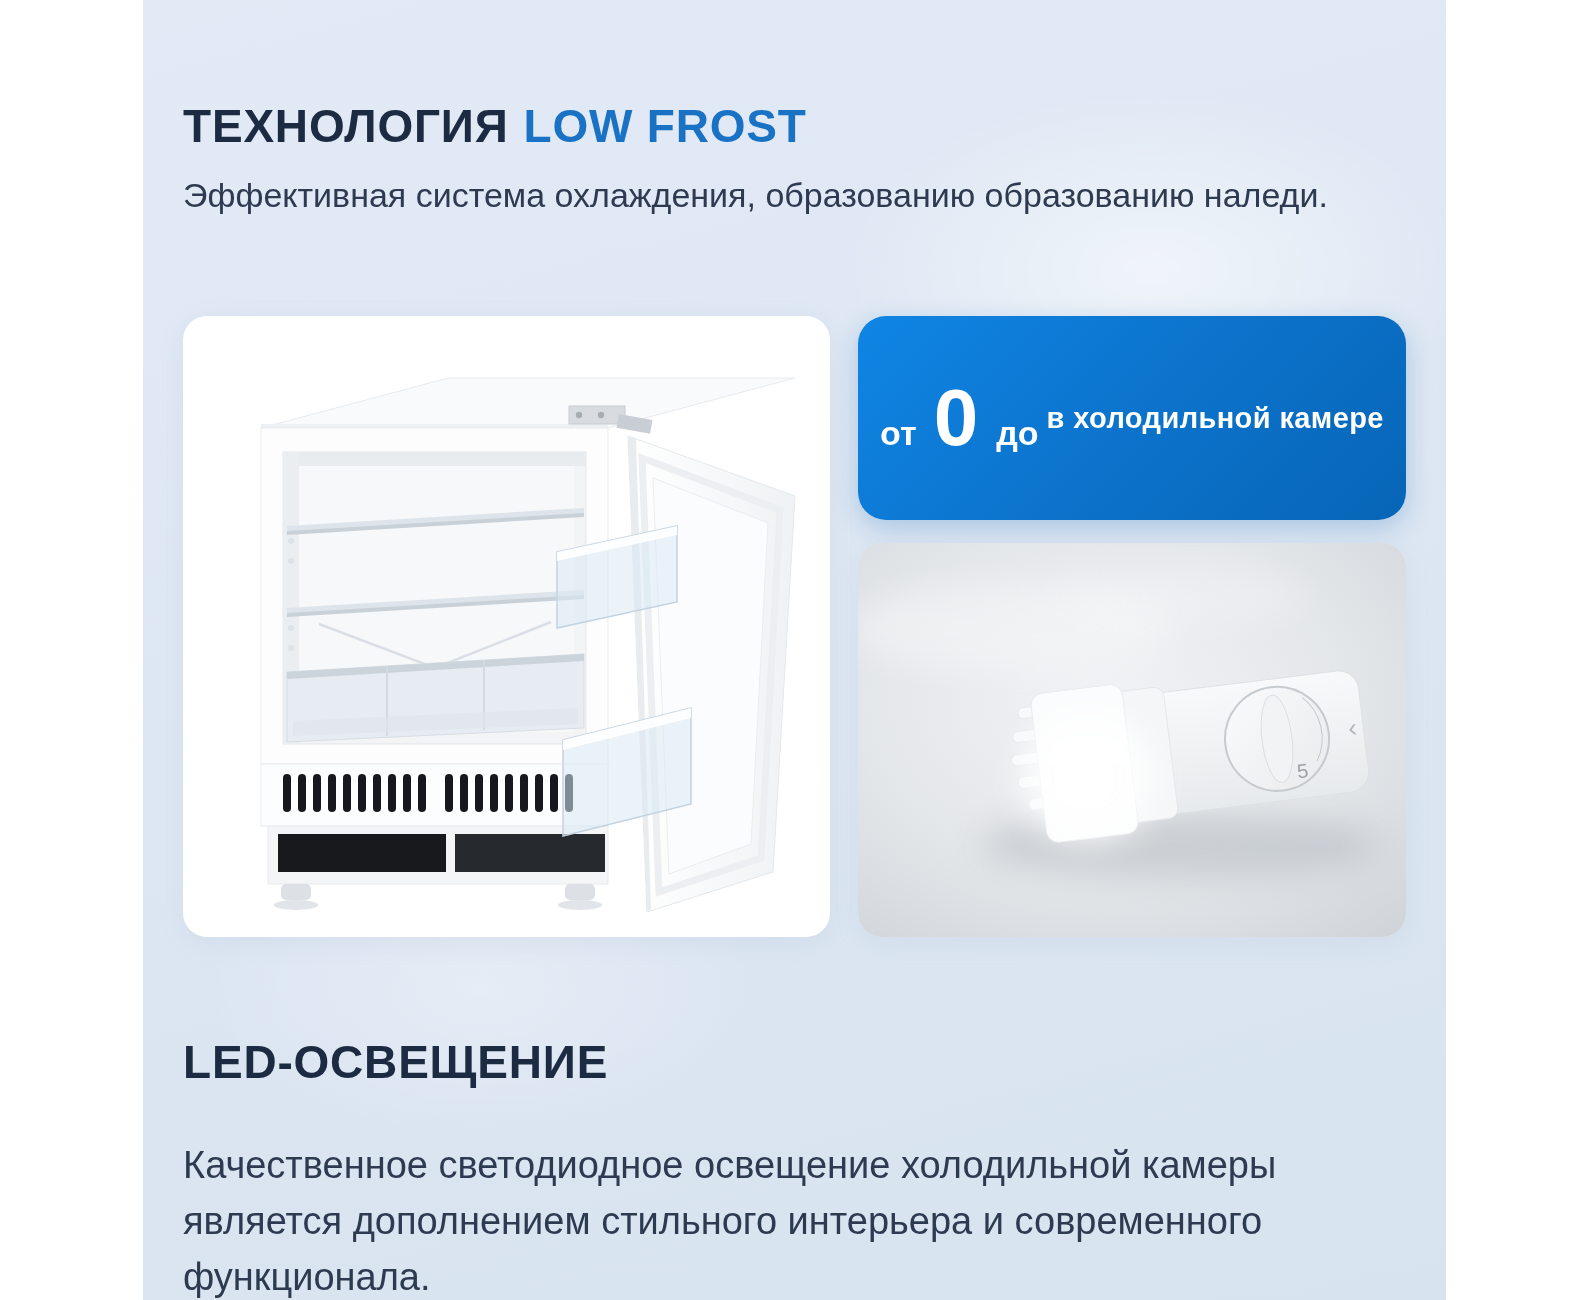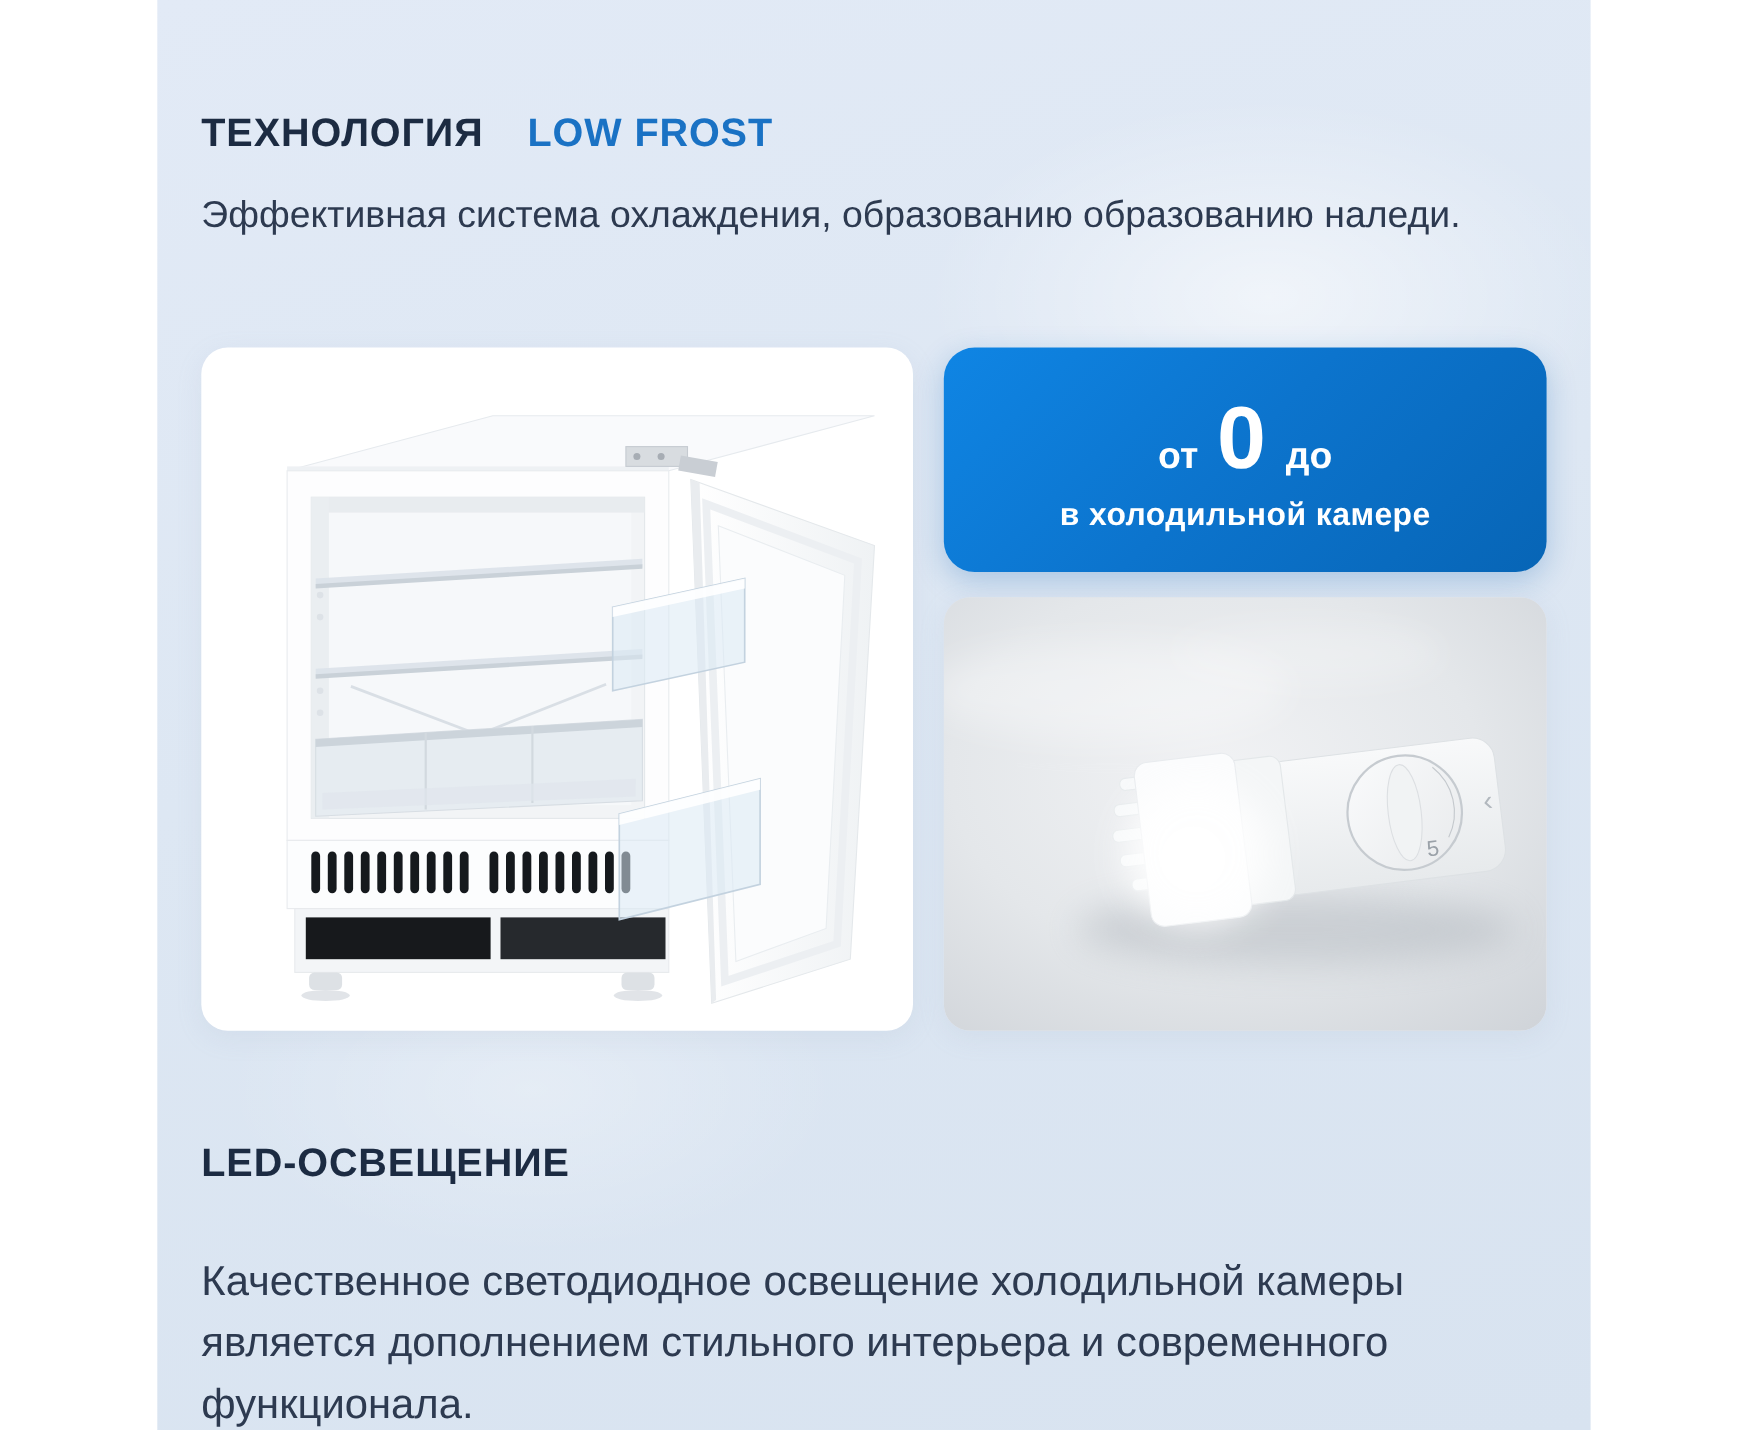--- a/index.html
+++ b/index.html
@@ -18,27 +18,27 @@
   }
   .glow {
     position:absolute; pointer-events:none;
     background:radial-gradient(closest-side, rgba(255,255,255,0.55), rgba(255,255,255,0));
   }
   .glow-a { left:700px; top:90px;  width:620px; height:360px; }
   .glow-b { left:60px;  top:840px; width:560px; height:300px; opacity:.5; }
 
   h1, h2 {
     position:absolute; left:40px;
-    font-size:36px; font-weight:700; letter-spacing:.8px;
+    font-size:46px; font-weight:700; letter-spacing:.8px;
     color:#1c2b42; line-height:1.15;
     display:flex; gap:15px; white-space:nowrap;
   }
   h1 { top:100px; }
   h2 { top:1036px; }
-  .accent { color:#1a72c4;margin-left:25px; }
+  .accent { color:#1a72c4; }
 
   .subtitle {
     position:absolute; left:40px; top:176px;
     font-size:34px; color:#2d3a50; white-space:nowrap;
   }
   .body-text {
     position:absolute; left:40px; top:1138px;
     width:1255px; font-size:38px; color:#2d3a50; line-height:1.47;
   }
 
@@ -53,21 +53,21 @@
   }
   .led-card {
     left:715px; top:543px; width:548px; height:394px;
     background:#e2e5e9;
   }
   .badge {
     position:absolute; left:715px; top:316px; width:548px; height:204px;
     border-radius:28px;
     background:linear-gradient(135deg,#0f85e4 0%,#0c74cd 48%,#0765b6 100%);
     color:#ffffff;
-    display:flex; flex-direction:column; align-items:center; justify-content:center;
+    display:flex; flex-direction:row; align-items:center; justify-content:center;
     gap:8px;
     box-shadow:0 8px 26px rgba(20,100,180,0.25);
   }
   .badge-line1 { display:flex; align-items:baseline; gap:17px; }
   .badge-small { font-size:34px; font-weight:700; }
   .badge-big   { font-size:80px; font-weight:700; letter-spacing:1px; }
   .badge-caption { font-size:29px; font-weight:700; letter-spacing:.4px; }
 
   svg { display:block; }
 </style>

